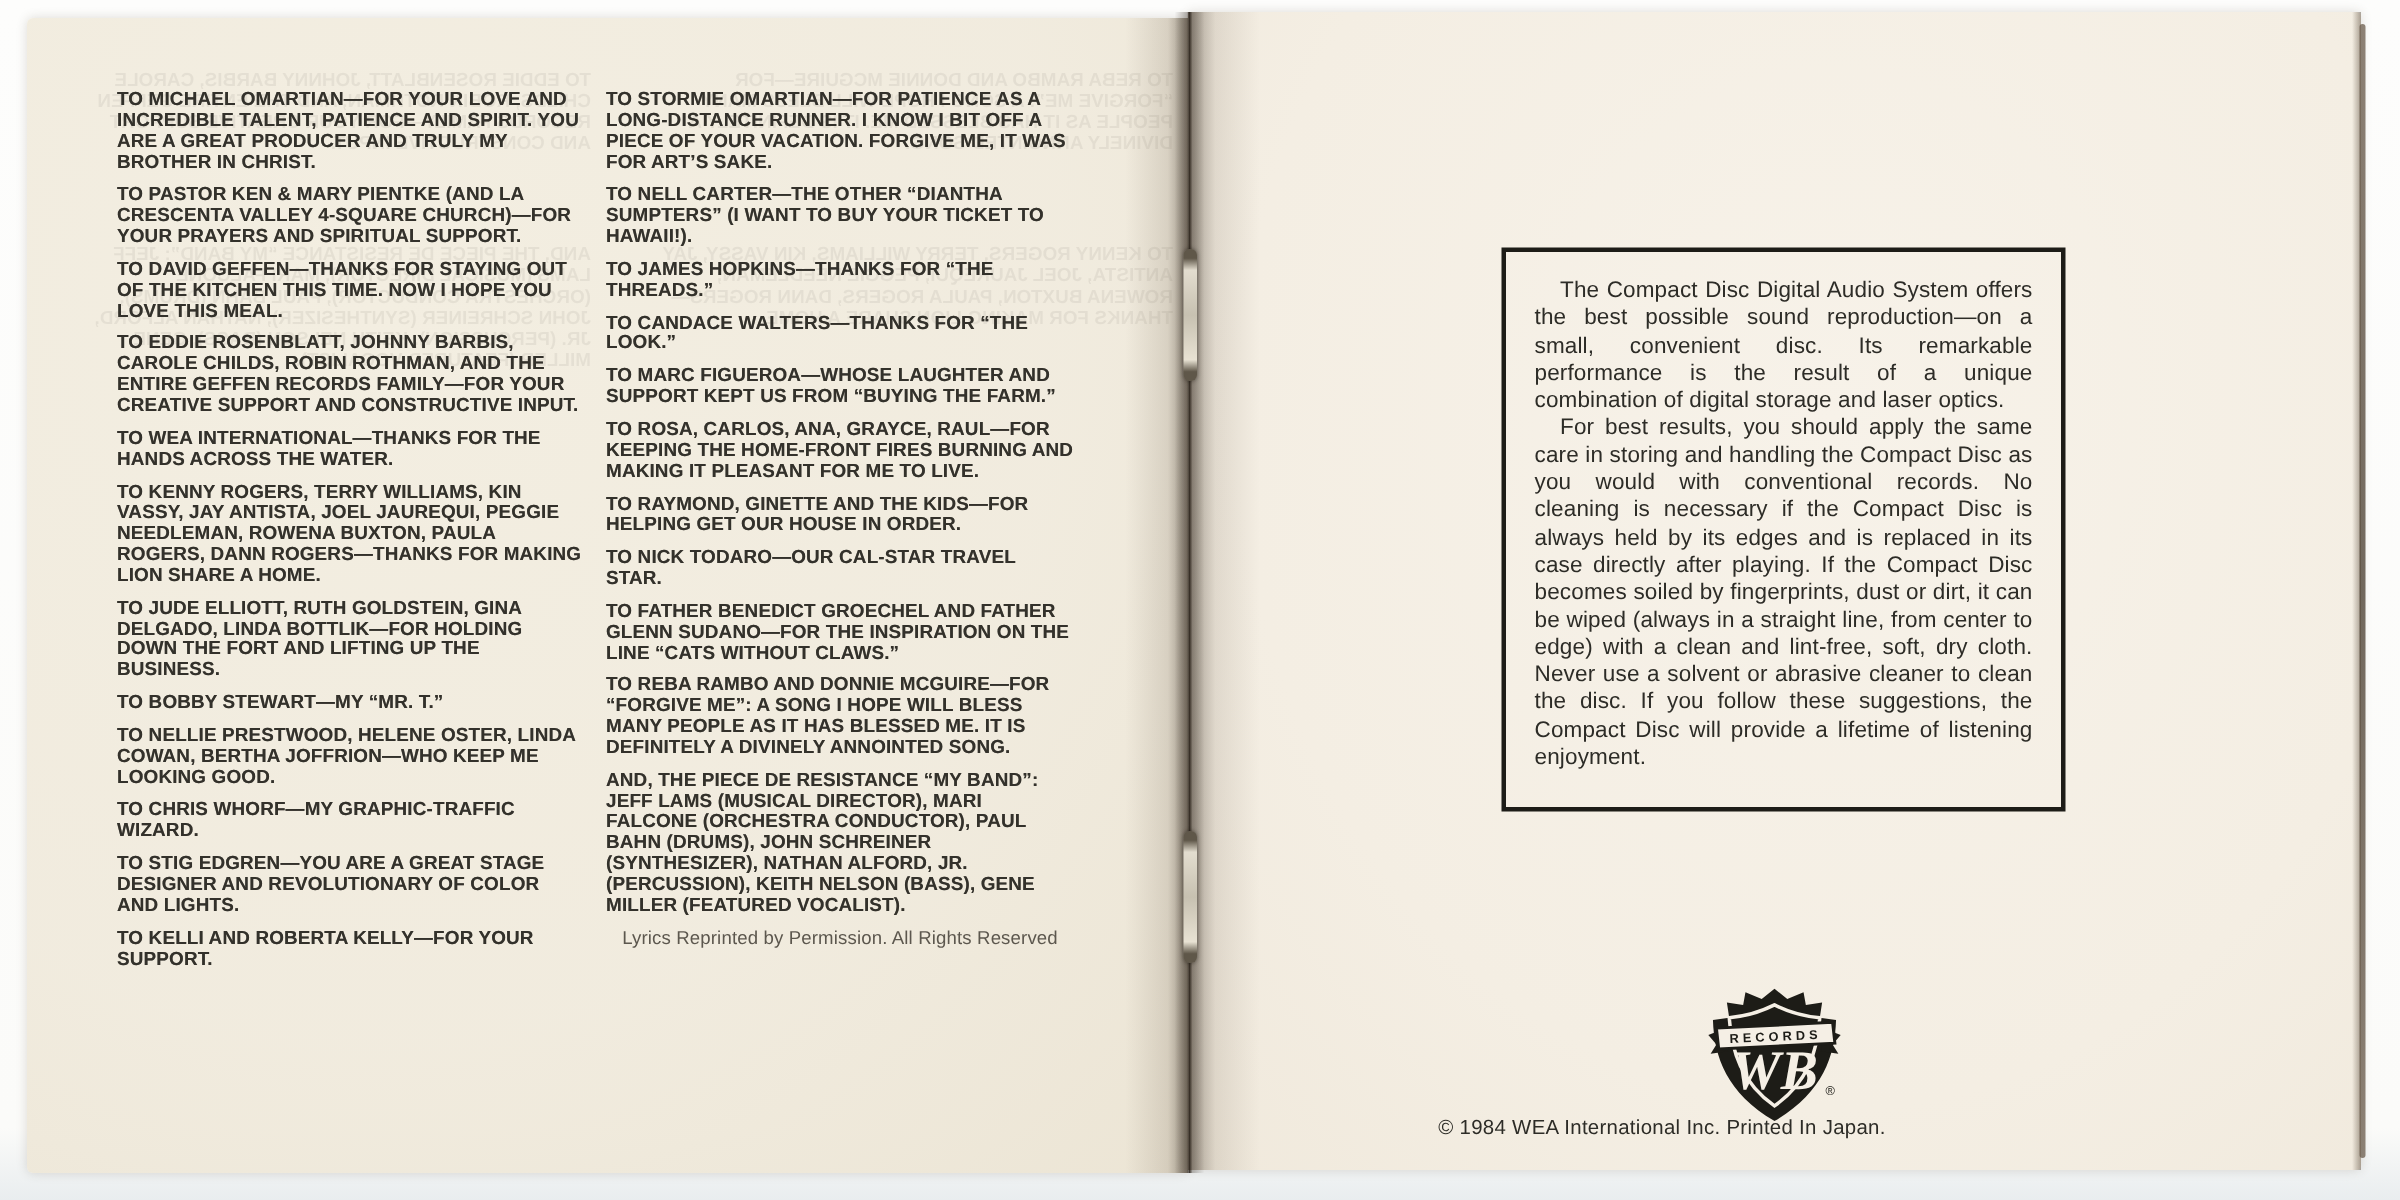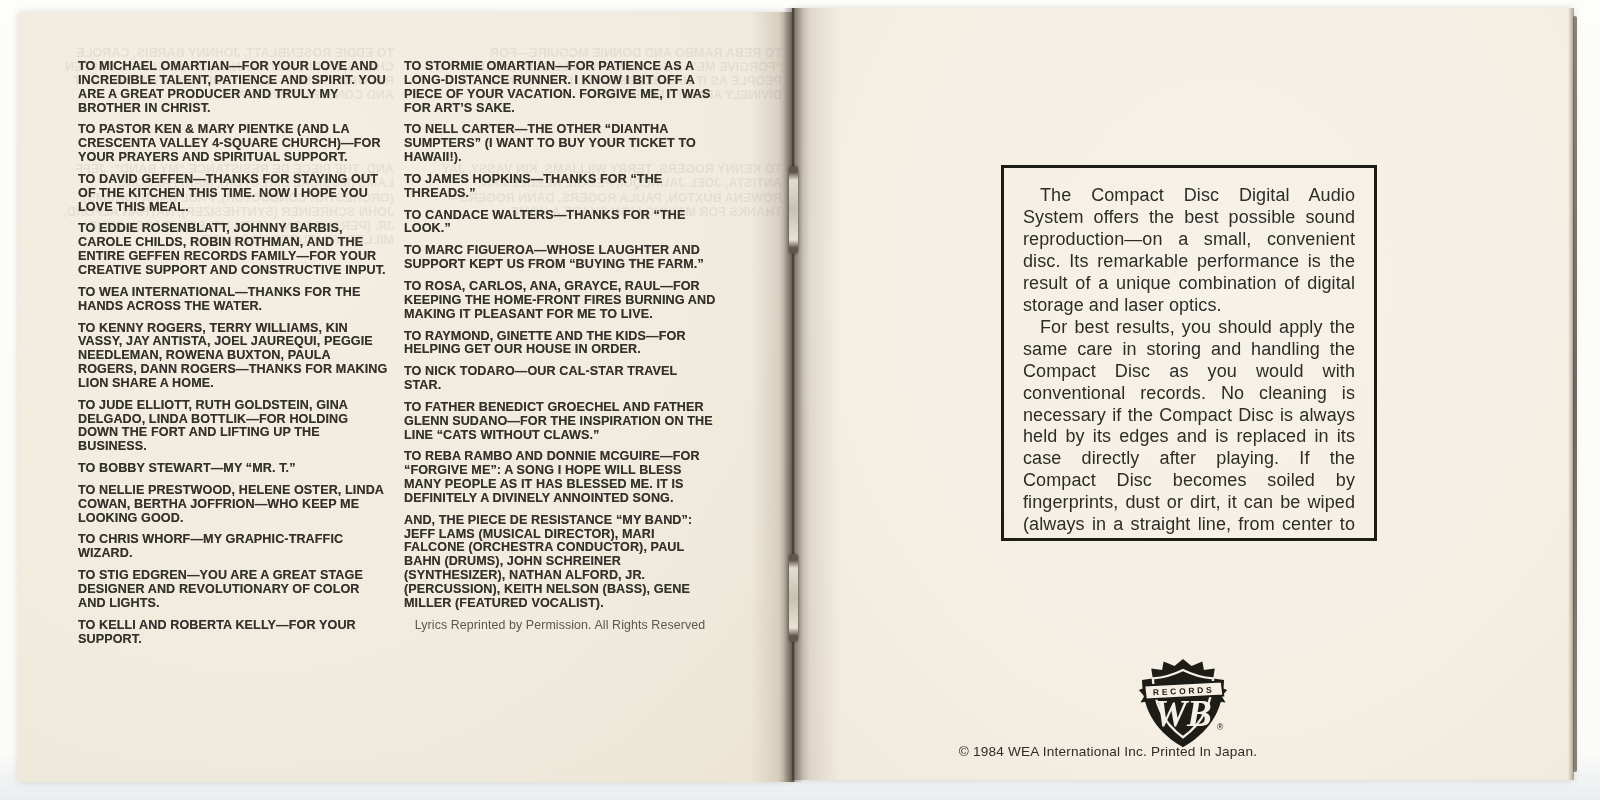--- a/index.html
+++ b/index.html
@@ -72,21 +72,21 @@
   .bleed div{
     font-weight:700;font-size:12.6px;line-height:1.12;color:#4a443a;margin-bottom:60px;
   }
   
   .cd-box{
     position:absolute;left:209px;top:157px;width:376px;height:376px;
     box-sizing:border-box;border:3px solid #1d1c17;
     padding:17px 19px;overflow:hidden;
   }
   .cd-box p{
-    margin:0;font-size:18px;line-height:1.22;color:#2d2c27;
+    margin:0;font-size:15px;line-height:1.22;color:#2d2c27;
     text-align:justify;text-indent:17px;letter-spacing:.1px;
   }
   .wb-logo{position:absolute;left:344px;top:648px;width:94px;height:96px;}
   .imprint{
     position:absolute;left:0;top:736px;width:632px;text-align:center;
     font-size:13.6px;color:#2d2c27;letter-spacing:.2px;
   }
 </style>
 </head>
 <body>

